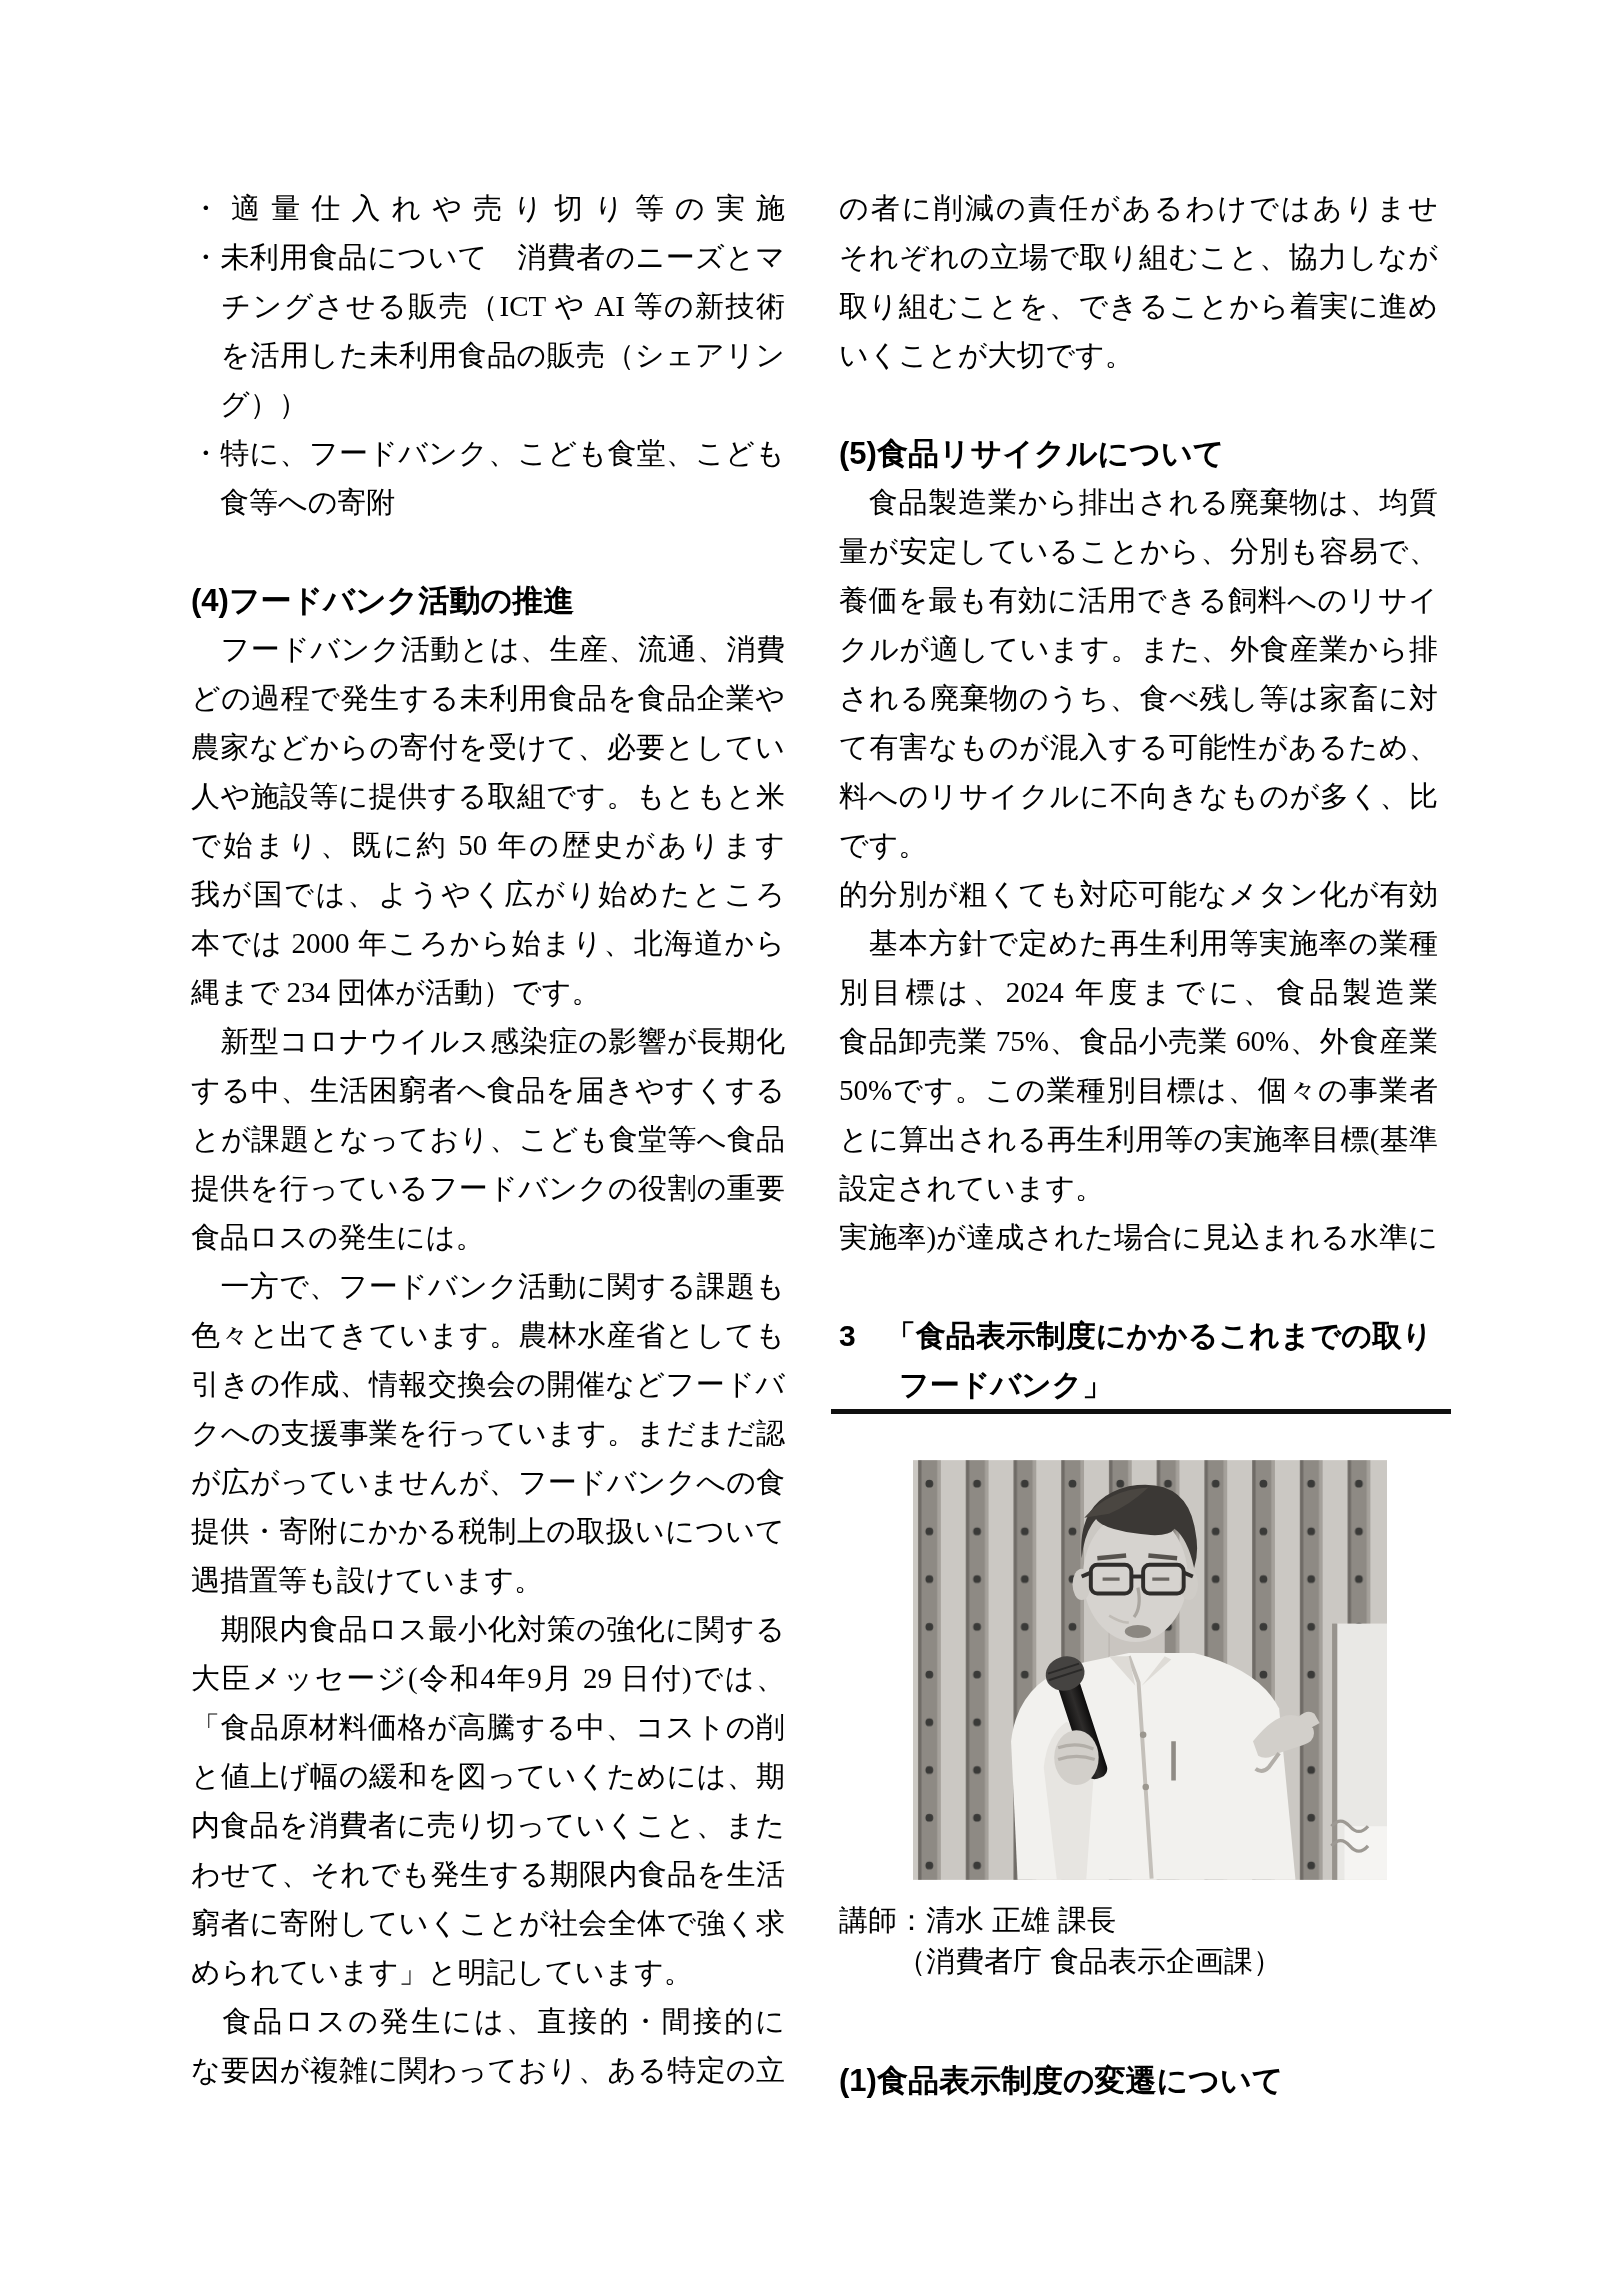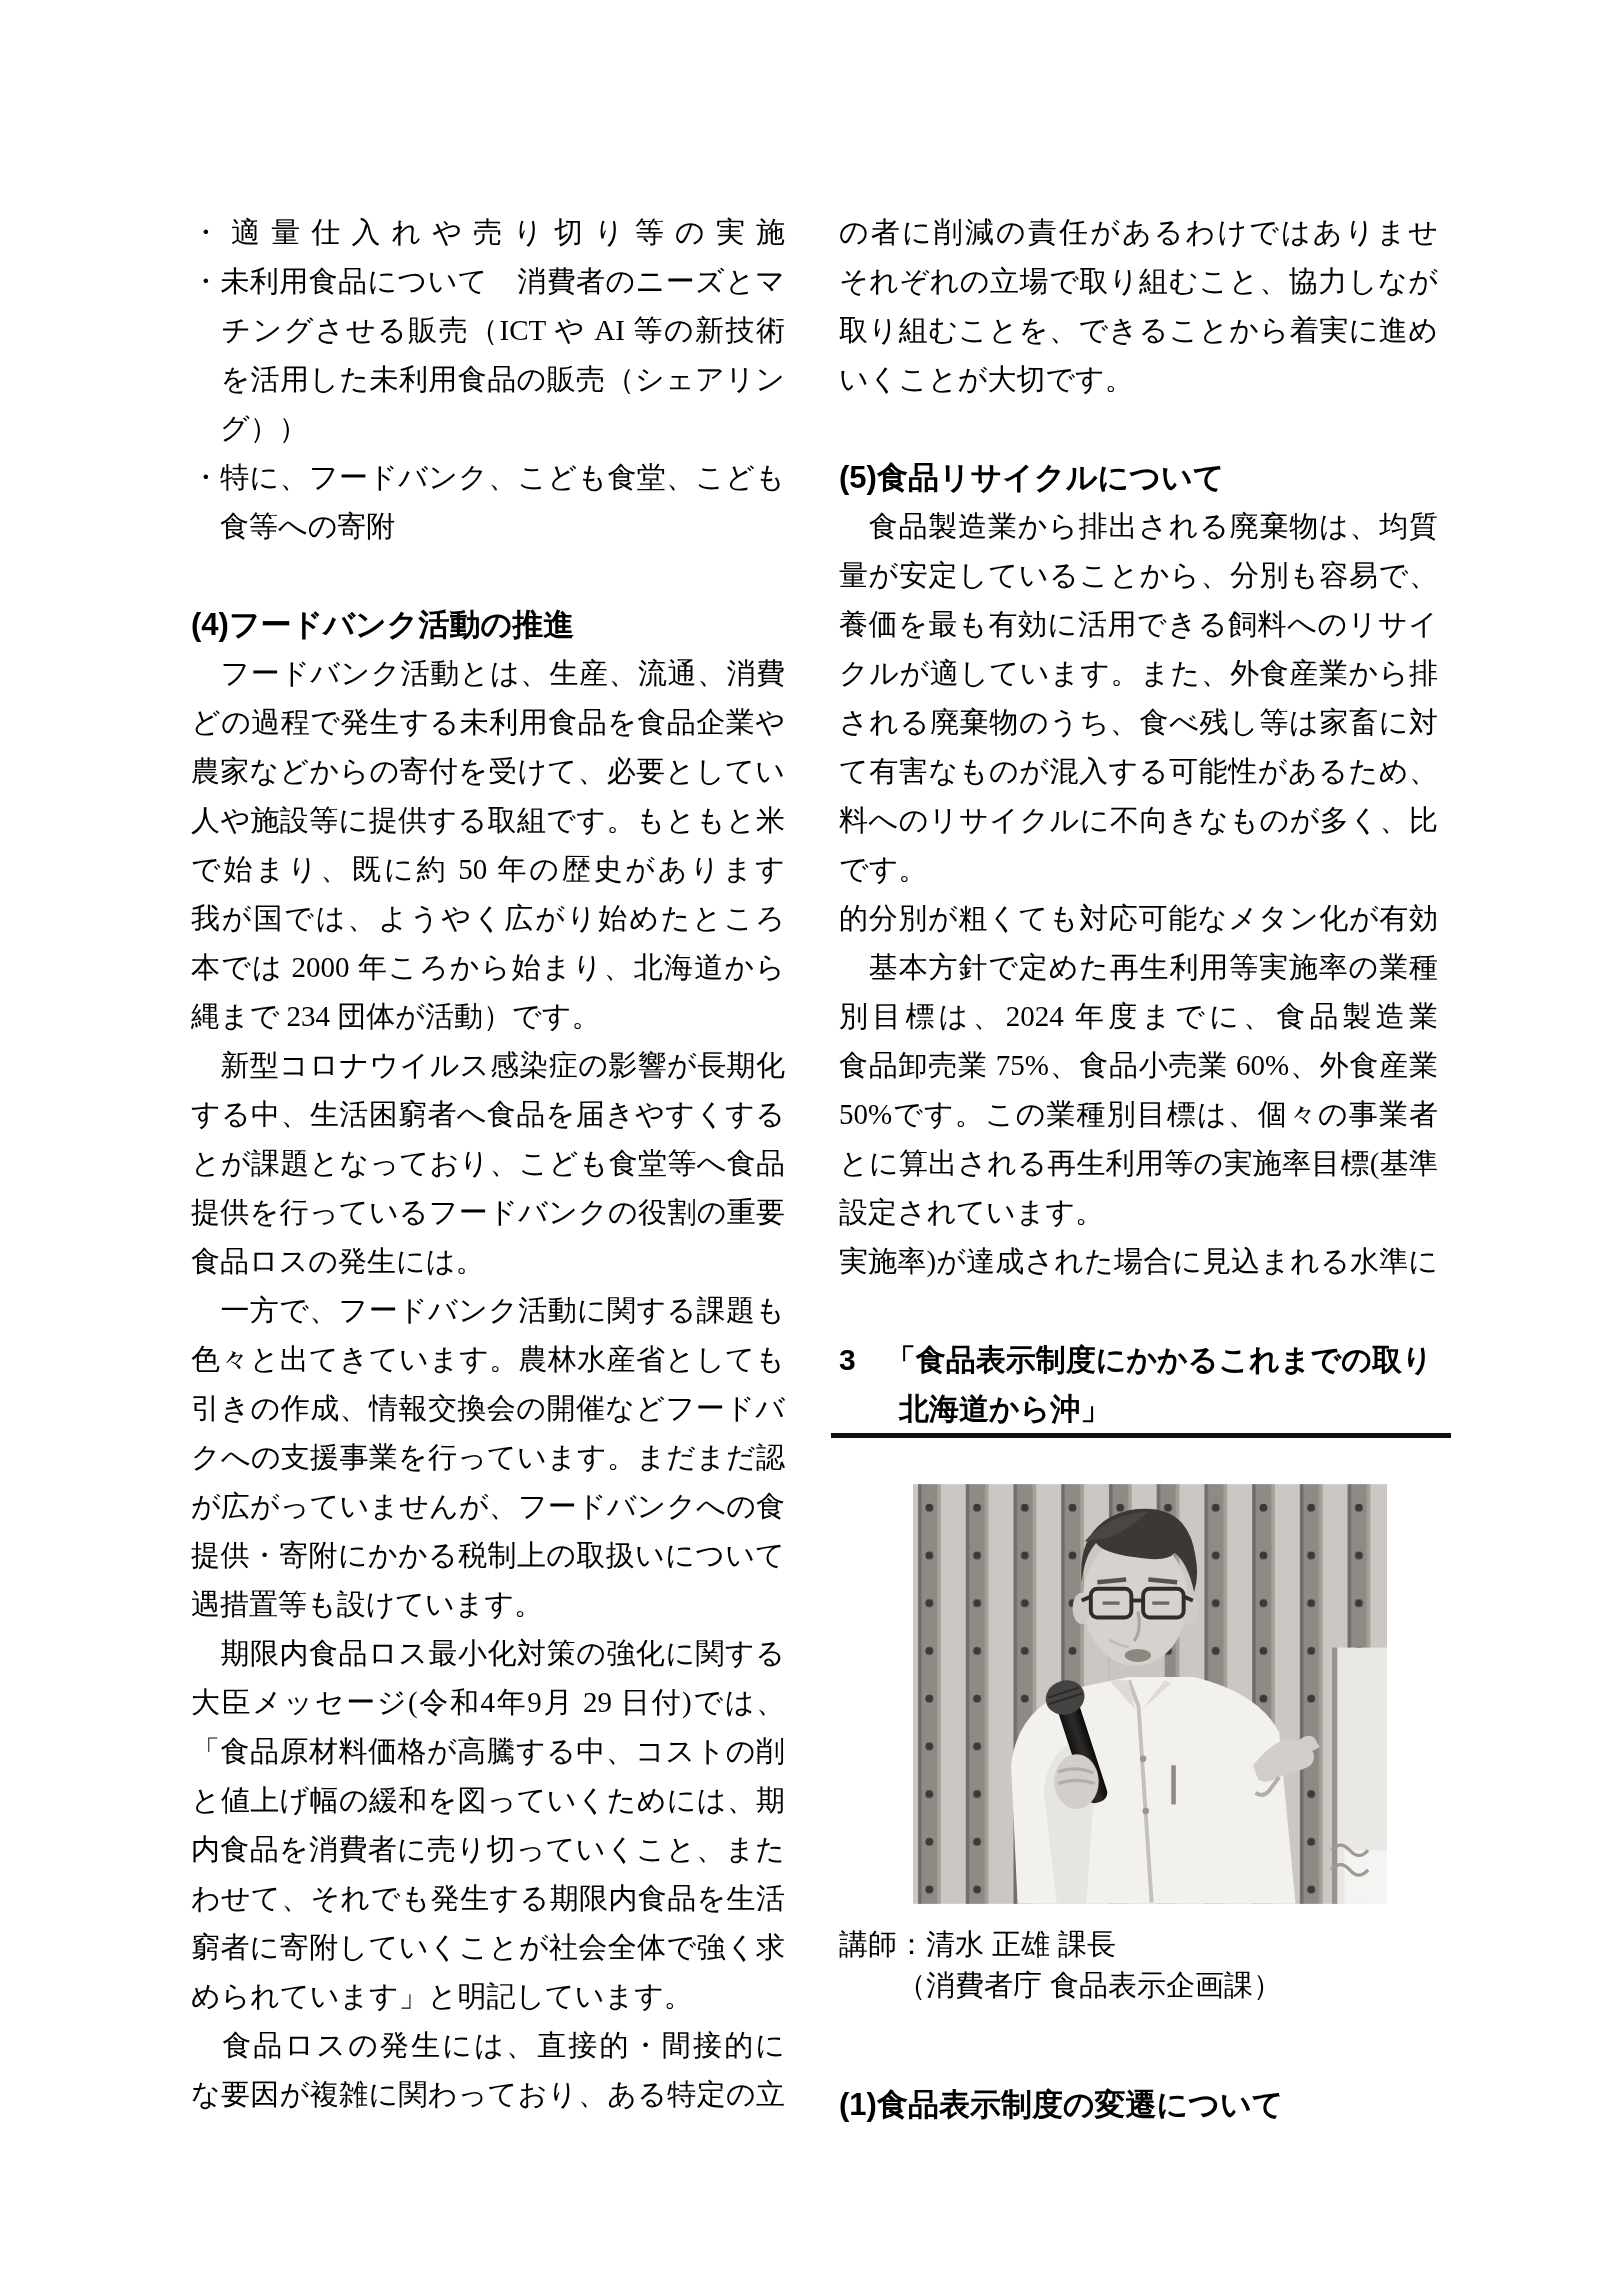--- a/index.html
+++ b/index.html
@@ -4,21 +4,21 @@
 <style>
   html,body{margin:0;padding:0;background:#888;}
   .page{
     position:relative;
     width:1623px;height:2295px;
     background:#ffffff;
     color:#000;
     font-family:"Liberation Serif","DejaVu Serif",serif;
     overflow:hidden;
   }
-  .col{position:absolute;top:208px;}
+  .col{position:absolute;top:184px;}
   .col.left{left:191px;width:594px;}
   .col.right{left:839px;width:599px;}
 
   .blk{font-size:29px;}
   .blk .tline{
     height:49px;line-height:49px;
     text-align:justify;
     text-align-last:justify;
     overflow:hidden;
   }
@@ -151,21 +151,21 @@
         <div class="tline">50%です。この業種別目標は、個々の事業者ご</div>
         <div class="tline">とに算出される再生利用等の実施率目標(基準</div>
         <div class="tline pl">設定されています。</div>
         <div class="tline">実施率)が達成された場合に見込まれる水準に</div>
       </div>
 
     <div class="spacer75"></div>
 
     <div class="h3block nojust">
         <div class="tline">3　「食品表示制度にかかるこれまでの取り</div>
-        <div class="tline pl">　　北海道から沖」</div>
+        <div class="tline pl">　　フードバンク」</div>
       </div>
 
     <div class="rule"></div>
 
     <div class="photo">
       <svg width="474" height="420" viewBox="0 0 725 642" xmlns="http://www.w3.org/2000/svg" role="img" aria-label="マイクを持って講演する講師（白いシャツ・眼鏡の男性）の白黒写真">
         <defs>
           <pattern id="slats" x="0" y="0" width="73" height="73" patternUnits="userSpaceOnUse">
             <rect x="0" y="0" width="73" height="73" fill="#cbc8c3"></rect>
             <rect x="8" y="0" width="34" height="73" fill="#8e8a84"></rect>

